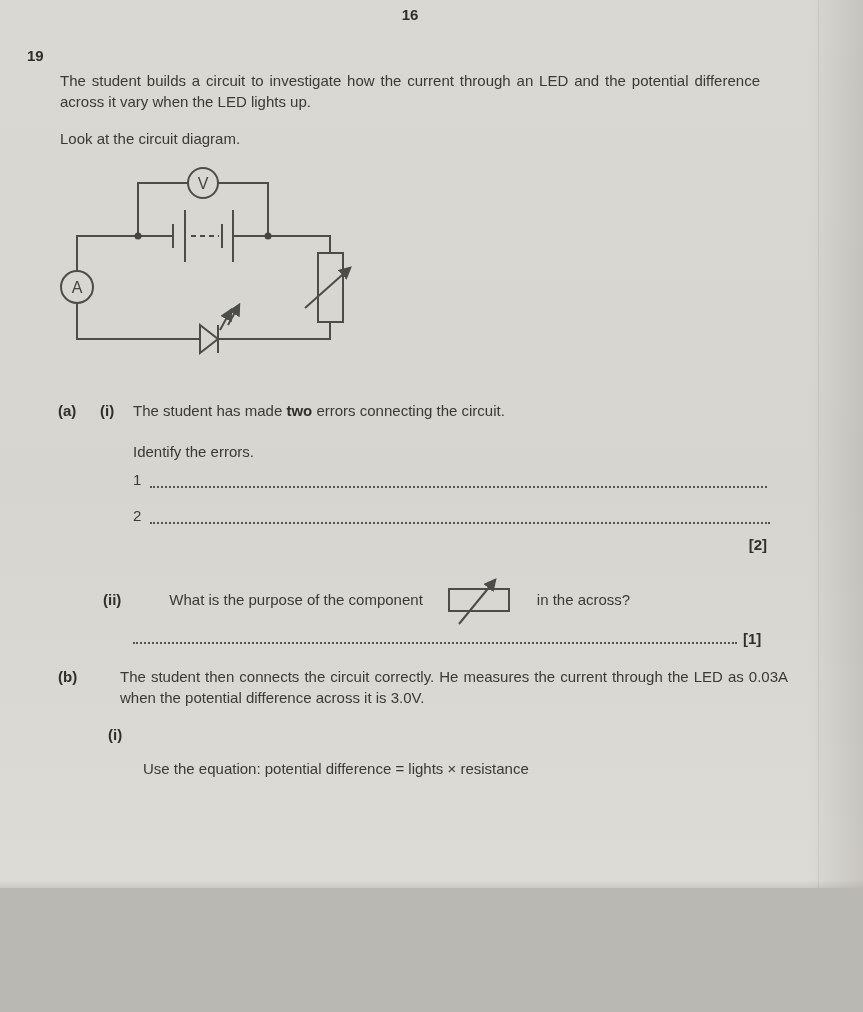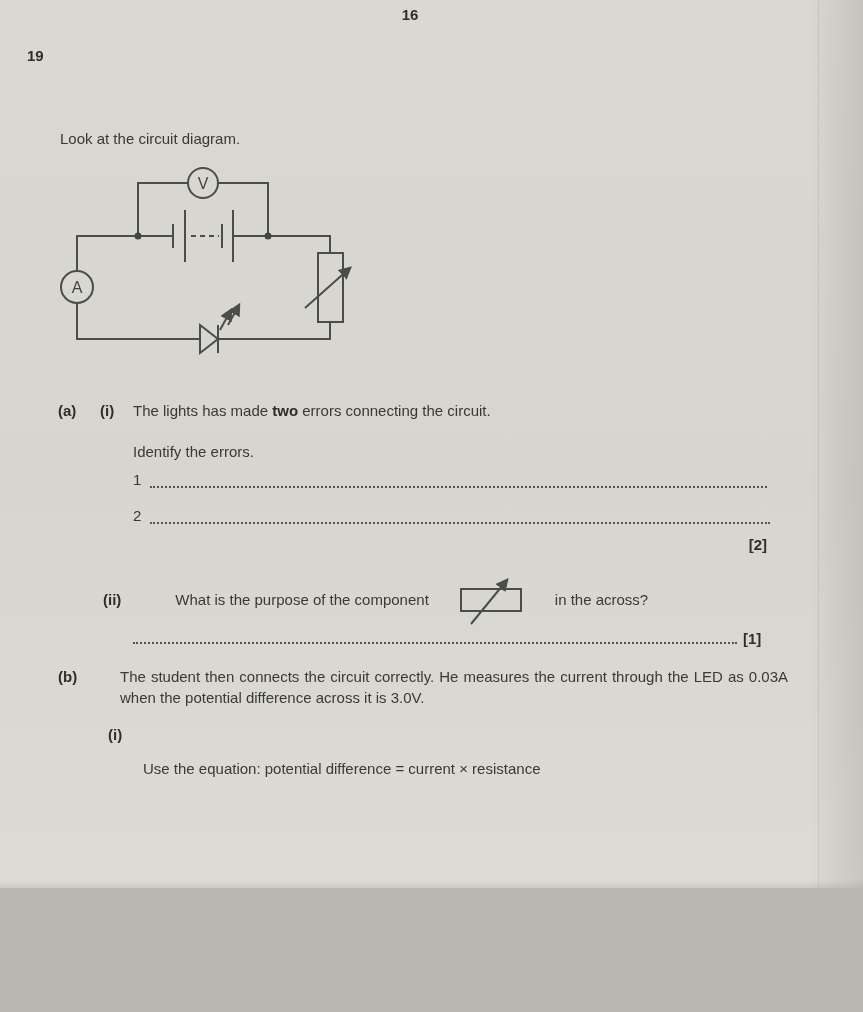--- a/index.html
+++ b/index.html
@@ -20,21 +20,21 @@
   .b { font-weight:700; color:#2f2e2a; }
   .just { text-align:justify; }
   .dotline {
     flex:1 1 auto;
     border-bottom:2px dotted #56544e;
     height:15px;
     margin-bottom:2px;
   }
   .ansrow { display:flex; align-items:flex-end; gap:9px; }
   .marks { font-weight:700; color:#2f2e2a; }
-  .iirow { display:flex; align-items:center; gap:30px; }
+  .iirow { display:flex; align-items:center; gap:24px; }
   .edge-shadow-right {
     position:absolute; top:0; right:0; width:55px; height:100%;
     background:linear-gradient(to right, rgba(90,88,80,0), rgba(90,88,80,0.16));
     pointer-events:none;
   }
   .crease {
     position:absolute; top:0; right:44px; width:1px; height:100%;
     background:rgba(80,78,72,0.10);
     pointer-events:none;
   }
@@ -47,20 +47,21 @@
 </style>
 </head>
 <body>
 
 <div class="page">
 
   <div class="abs b" style="top:4px; left:0; width:820px; text-align:center;">16</div>
 
   <div class="abs b" style="top:45px; left:27px;">19</div>
 
+  <div class="abs just" style="top:70px; left:60px; width:700px;">The student builds a circuit to investigate how the current through an LED and the potential difference across it vary when the LED lights up.</div>
 
   <div class="abs" style="top:128px; left:60px;">Look at the circuit diagram.</div>
 
   <div class="abs" style="top:158px; left:60px;">
     <svg width="320" height="220" viewBox="0 0 320 220">
       <defs>
         <marker id="ah1" viewBox="0 0 10 10" refX="8" refY="5" markerWidth="6.5" markerHeight="6.5" orient="auto">
           <path d="M0,0 L10,5 L0,10 z" fill="#4c4c4a"></path>
         </marker>
       </defs>
@@ -101,21 +102,21 @@
       <circle cx="208" cy="78" r="3.5" fill="#45443f"></circle>
 
       <text x="143" y="31" text-anchor="middle" font-size="16" fill="#45443f">V</text>
       <text x="17" y="135" text-anchor="middle" font-size="16" fill="#45443f">A</text>
     </svg>
   </div>
 
   <div class="abs b" style="top:400px; left:58px;">(a)</div>
   <div class="abs b" style="top:400px; left:100px;">(i)</div>
   <div class="abs" style="top:400px; left:133px; width:640px;">
-    <span>The lights has made</span>
+    <span>The student has made</span>
     <span class="b">two</span>
     <span>errors connecting the circuit.</span>
   </div>
 
   <div class="abs" style="top:441px; left:133px;">Identify the errors.</div>
 
   <div class="abs ansrow" style="top:470px; left:133px; width:634px; height:20px;">
     <span>1</span>
     <div class="dotline"></div>
   </div>
@@ -145,21 +146,21 @@
   </div>
 
   <div class="abs" style="top:626px; left:133px; width:604px; height:16px; border-bottom:2px dotted #56544e;"></div>
   <div class="abs marks" style="top:628px; left:743px;">[1]</div>
 
   <div class="abs b" style="top:666px; left:58px;">(b)</div>
   <div class="abs just" style="top:666px; left:100px; width:668px;margin-left:20px;">The student then connects the circuit correctly. He measures the current through the LED as 0.03A when the potential difference across it is 3.0V.</div>
 
   <div class="abs b" style="top:724px; left:108px;">(i)</div>
 
-  <div class="abs" style="top:758px; left:143px;">Use the equation: potential difference = current × resistance</div>
+  <div class="abs" style="top:758px; left:143px;">Use the equation: potential difference = lights × resistance</div>
 
   <div class="abs ansrow" style="top:941px; left:377px; width:382px; height:20px;">
     <span>Resistance =</span>
     <div class="dotline" style="max-width:222px;"></div>
     <span>Ω</span>
     <span class="marks">[3]</span>
   </div>
 
   <div class="edge-shadow-right"></div>
   <div class="crease"></div>

